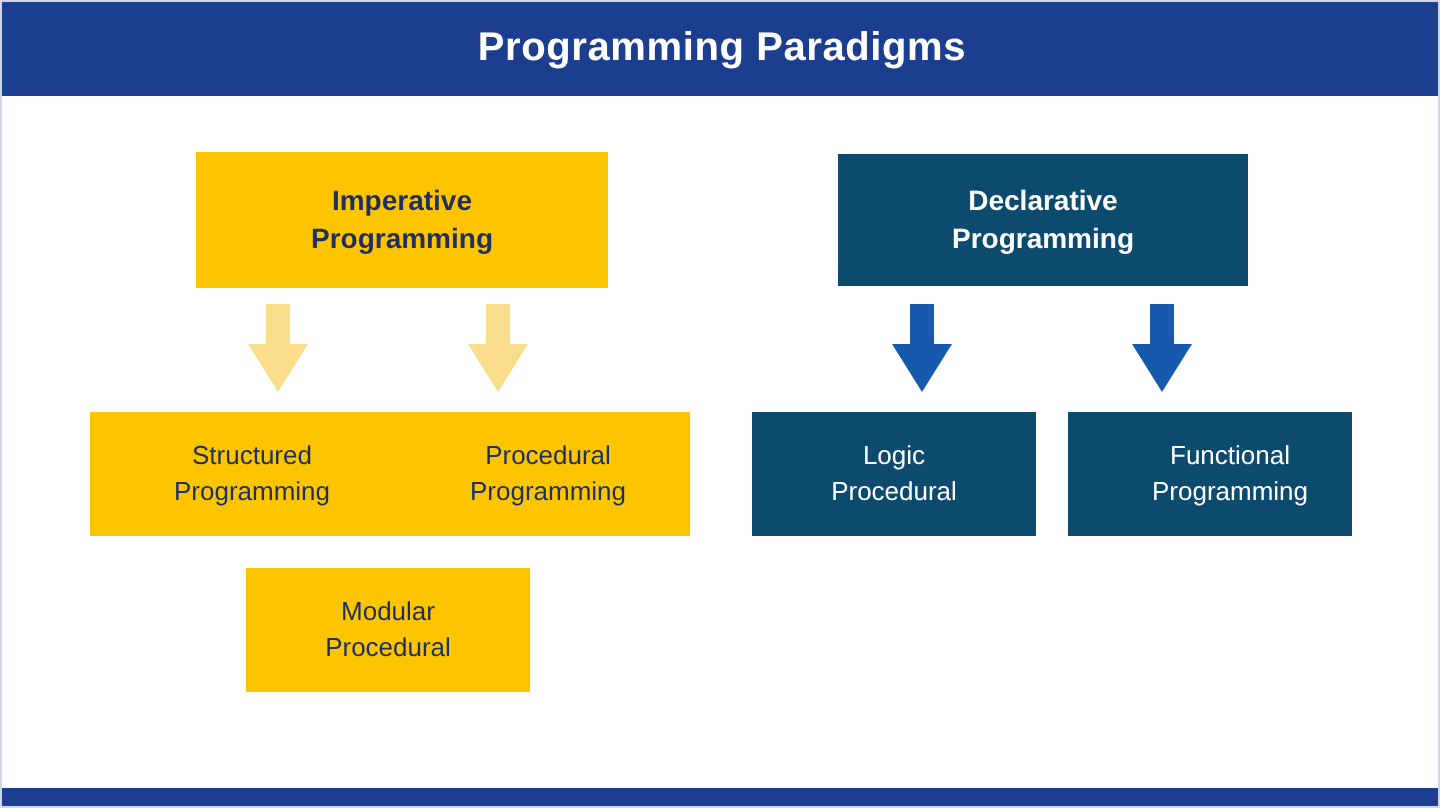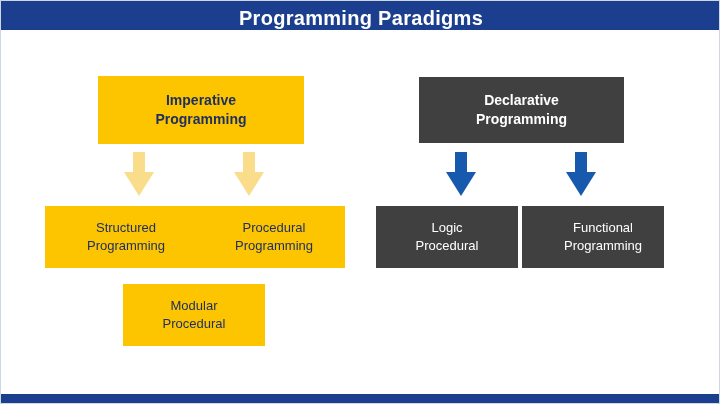--- a/index.html
+++ b/index.html
@@ -7,38 +7,38 @@
     position:relative;
     width:720px;height:404px;
     margin:0 auto;
     background:#ffffff;
     border:1px solid #cfd6e4;
     box-sizing:border-box;
     font-family:"Liberation Sans", sans-serif;
     overflow:hidden;
   }
   .topbar{
-    position:absolute;left:0;top:0;width:720px;height:29px;
+    position:absolute;left:0;top:0;width:720px;height:47px;
     background:#1c3e8e;
-    display:flex;align-items:flex-end;justify-content:center;
+    display:flex;align-items:center;justify-content:center;
   }
   .topbar h1{
     margin:0;color:#ffffff;font-size:20px;font-weight:bold;letter-spacing:.3px;
   }
   .box{
     position:absolute;
     display:flex;align-items:center;justify-content:center;
     text-align:center;
     white-space:pre-line;
     box-sizing:border-box;
   }
   .parent{font-size:14px;font-weight:bold;line-height:1.35;}
   .child{font-size:13px;font-weight:normal;line-height:1.4;}
   .gold{background:#fdc500;color:#1f3060;}
-  .blue{background:#404040;color:#ffffff;}
+  .blue{background:#0c4a6e;color:#ffffff;}
   .blue.parent{color:#ffffff;}
   .arrow{position:absolute;width:32px;height:44px;}
   .logo{
     position:absolute;left:30px;top:358px;
     color:#1c3e8e;font-size:22px;font-weight:bold;letter-spacing:3px;
   }
   .bottom-strip{
     position:absolute;left:0;bottom:0;width:720px;height:9px;background:#1c3e8e;
   }
 </style>
@@ -76,18 +76,18 @@
 
   <div class="box child gold" style="left:202px;top:205px;width:142px;height:62px;">Procedural
 Programming</div>
 
   <div class="box child gold" style="left:122px;top:283px;width:142px;height:62px;">Modular
 Procedural</div>
 
   <div class="box child blue" style="left:375px;top:205px;width:142px;height:62px;">Logic
 Procedural</div>
 
-  <div class="box child blue" style="left:521px;top:205px;width:142px;height:62px;padding-left:20px;">Functional
+  <div class="box child blue" style="left:533px;top:205px;width:142px;height:62px;padding-left:20px;">Functional
 Programming</div>
 
   <div class="bottom-strip"></div>
 
 </div>
 
 </body></html>

